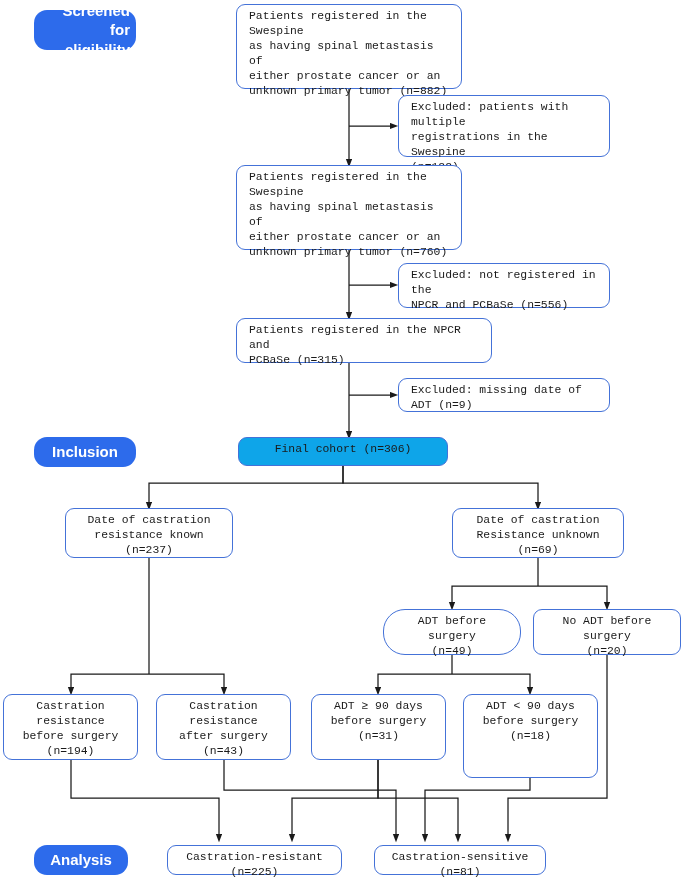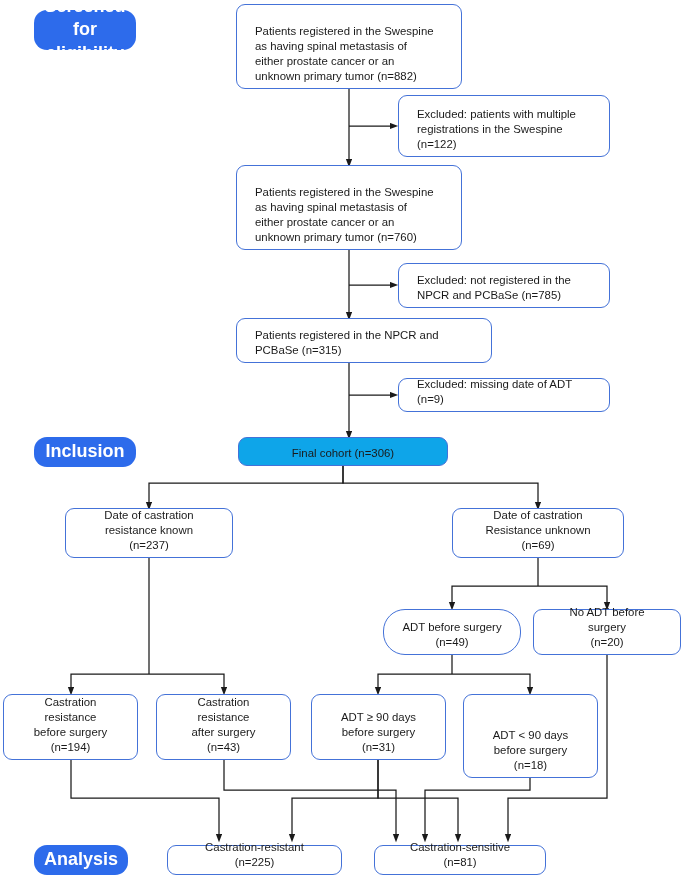--- a/index.html
+++ b/index.html
@@ -25,46 +25,47 @@
     width: 685px;
     height: 885px;
   }
   .node-box {
     position: absolute;
     box-sizing: border-box;
     border: 1.6px solid #4472d8;
     border-radius: 9px;
     background: #ffffff;
     display: flex;
-    align-items: flex-end;
+    align-items: flex-start;
     justify-content: flex-start;
     color: #1a1a1a;
     font-size: 11.4px;
     line-height: 1.32;
-    padding: 4px 18px;
+    padding: 4px 12px;
+    font-family: Liberation Mono, monospace;
   }
   .node-box.center {
     justify-content: center;
     text-align: center;
   }
   .node-text {
     white-space: pre-line;
   }
   .stage-label {
     position: absolute;
     box-sizing: border-box;
     background: #2d6beb;
     border-radius: 13px;
     color: #ffffff;
-    font-size: 18px;
+    font-size: 15px;
     font-weight: bold;
     display: flex;
     align-items: center;
     justify-content: center;
-    text-align: center;
+    text-align: right;
     line-height: 1.3;
     padding: 3px 6px;
   }
   .stage-text { white-space: pre-line; }
 </style>
 </head>
 <body>
 
 <div id="chart-root">
 
@@ -114,21 +115,21 @@
 (n=122)</span>
       </div>
       <div class="node-box" style="left: 236px; top: 165px; width: 226px; height: 85px; border-color: rgb(68, 114, 216); background: rgb(255, 255, 255);">
         <span class="node-text">Patients registered in the Swespine
 as having spinal metastasis of
 either prostate cancer or an
 unknown primary tumor (n=760)</span>
       </div>
       <div class="node-box" style="left: 398px; top: 263px; width: 212px; height: 45px; border-color: rgb(68, 114, 216); background: rgb(255, 255, 255);">
         <span class="node-text">Excluded: not registered in the
-NPCR and PCBaSe (n=785)</span>
+NPCR and PCBaSe (n=556)</span>
       </div>
       <div class="node-box" style="left: 236px; top: 318px; width: 256px; height: 45px; border-color: rgb(68, 114, 216); background: rgb(255, 255, 255);">
         <span class="node-text">Patients registered in the NPCR and
 PCBaSe (n=315)</span>
       </div>
       <div class="node-box" style="left: 398px; top: 378px; width: 212px; height: 34px; border-color: rgb(68, 114, 216); background: rgb(255, 255, 255);">
         <span class="node-text">Excluded: missing date of ADT (n=9)</span>
       </div>
       <div class="node-box center" style="left: 238px; top: 437px; width: 210px; height: 29px; border-color: rgb(68, 114, 216); background: #0ea5e9;">
         <span class="node-text">Final cohort (n=306)</span>

